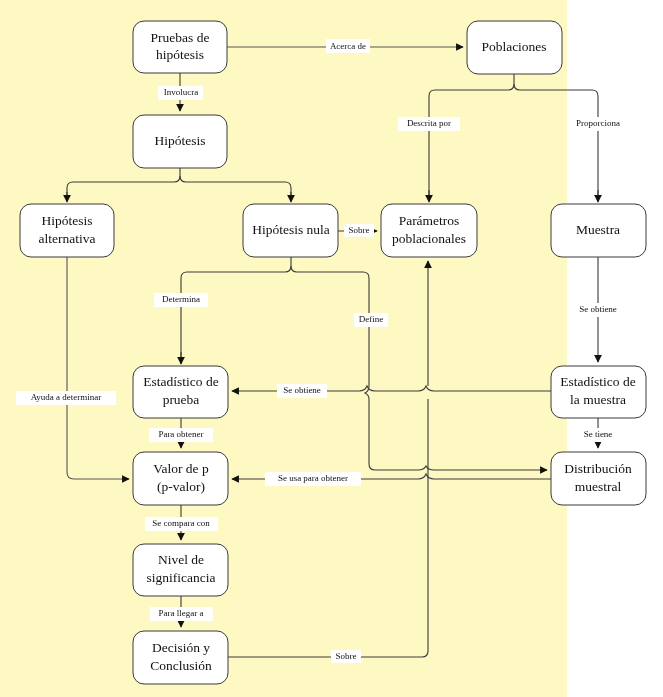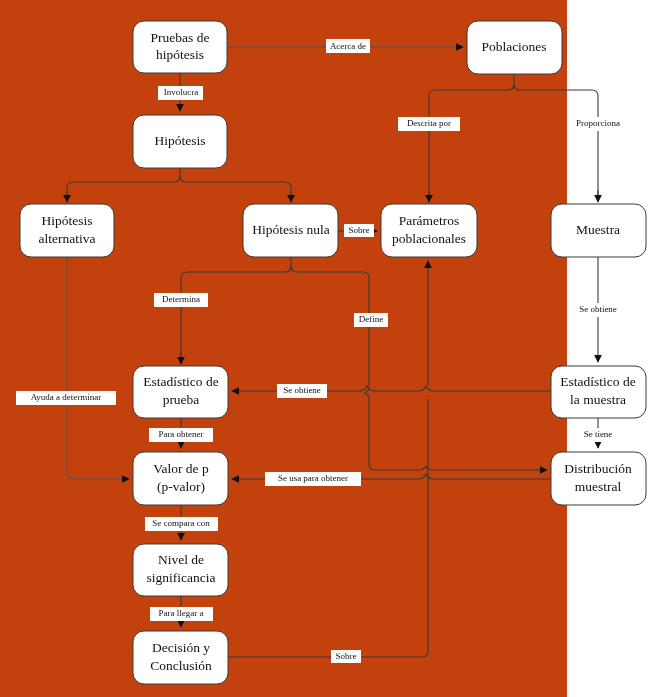--- a/index.html
+++ b/index.html
@@ -11,21 +11,21 @@
   body {
     width: 663px;
     height: 697px;
     font-family: "Liberation Serif", "DejaVu Serif", serif;
     overflow: hidden;
   }
   #diagram-root {
     position: relative;
     width: 567px;
     height: 697px;
-    background: #c2410c;
+    background: #fef9c3;
   }
   svg#flow-svg {
     position: absolute;
     left: 0;
     top: 0;
     width: 663px;
     height: 697px;
   }
   .node-box {
     fill: #ffffff;

